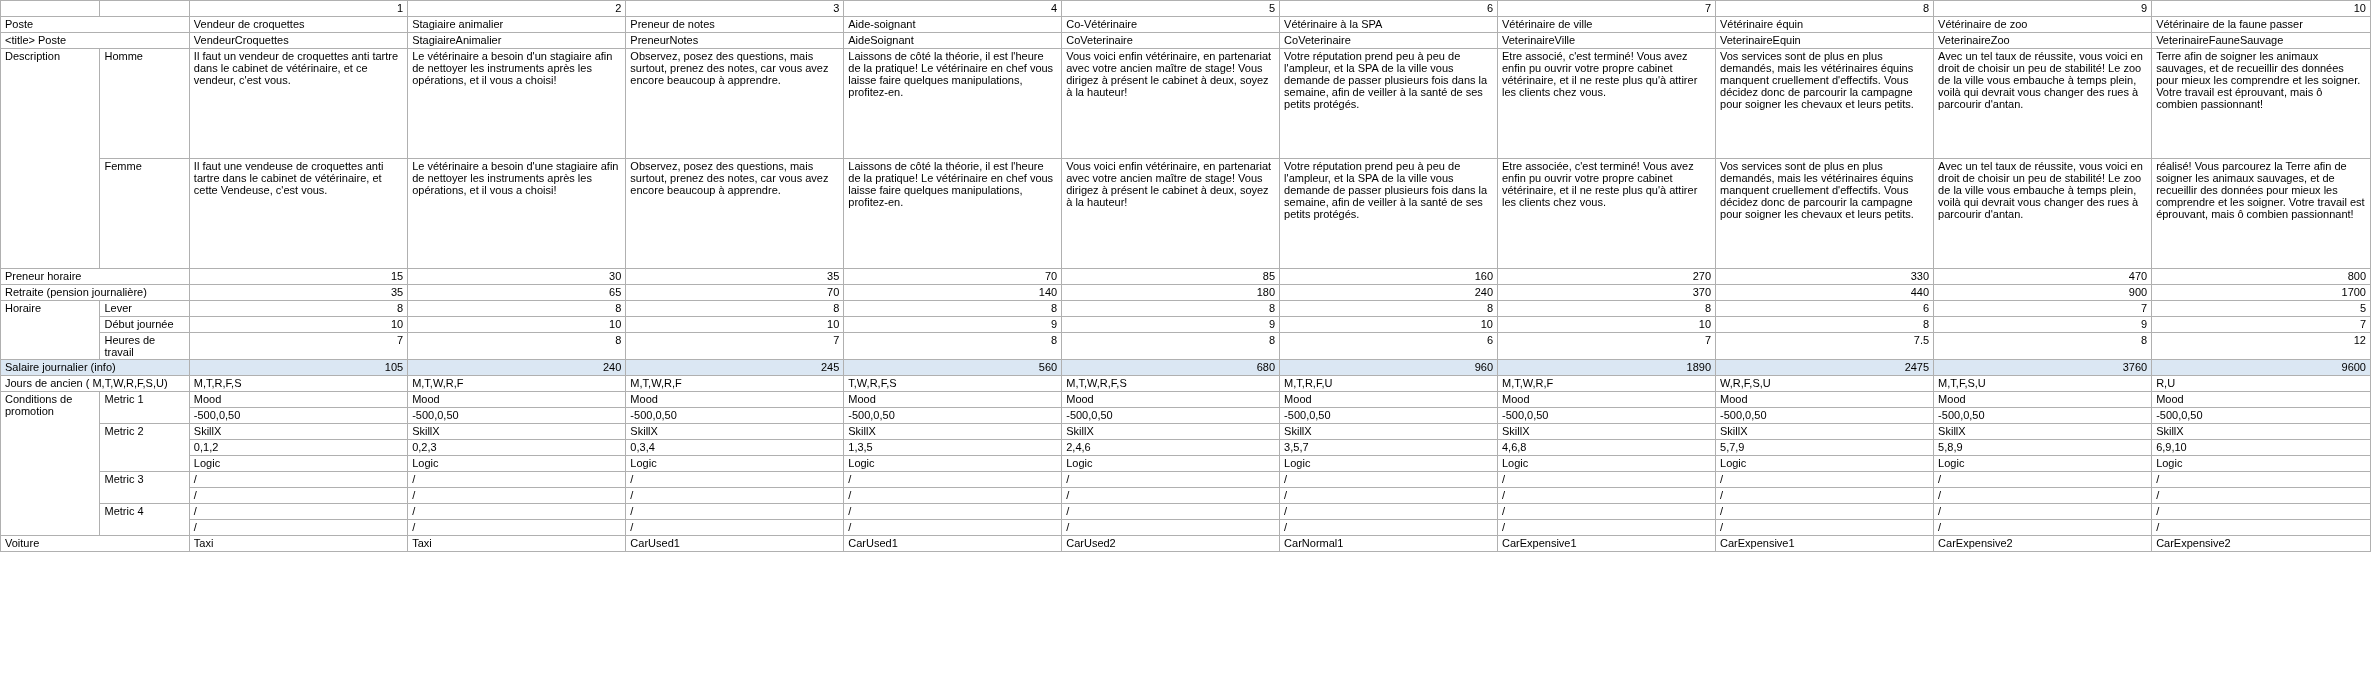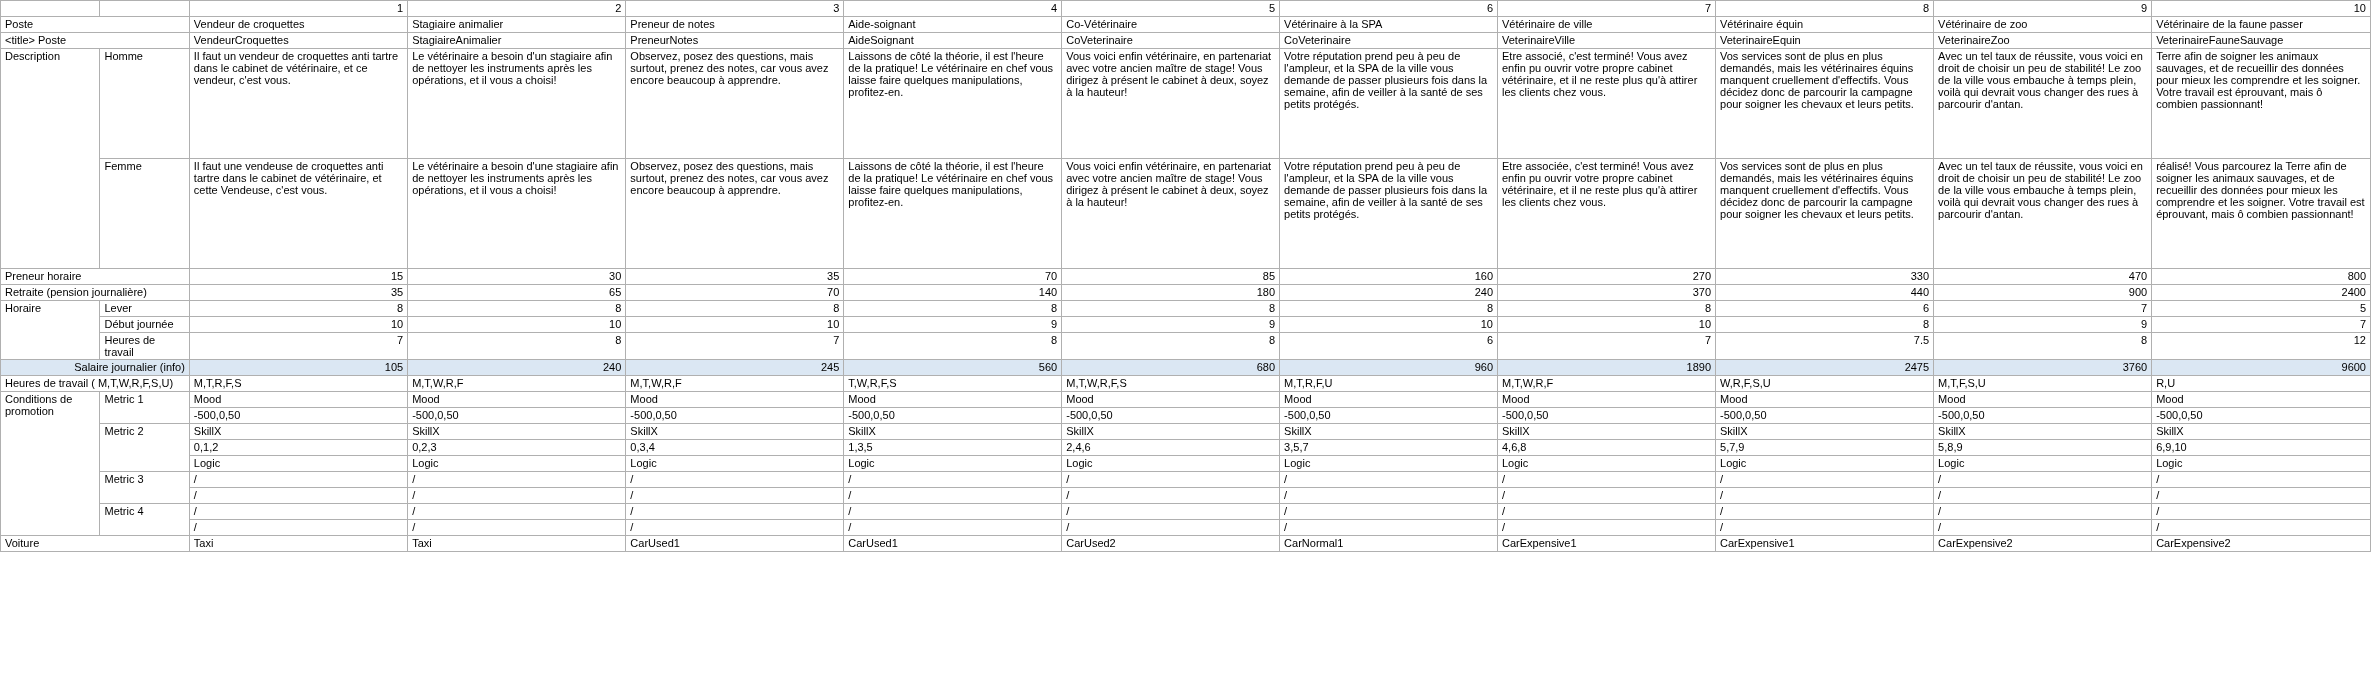--- a/index.html
+++ b/index.html
@@ -31,21 +31,20 @@
   }
   .sheet .num {
     text-align: right;
   }
   .redlink {
     color: #000;
     text-decoration-color: #d00;
   }
   .blueRow td {
     background: #dbe7f3;
-    text-align: right;
   }
   .wrap {
     white-space: normal;
   }
   .col-a { width: 100px; }
   .col-b { width: 90px; }
   .col-c { width: 220px; }
 </style>
 </head>
 <body>
@@ -150,21 +149,21 @@
         <td colspan="2">Retraite (pension journalière)</td>
         <td class="num">35</td>
         <td class="num">65</td>
         <td class="num">70</td>
         <td class="num">140</td>
         <td class="num">180</td>
         <td class="num">240</td>
         <td class="num">370</td>
         <td class="num">440</td>
         <td class="num">900</td>
-        <td class="num">2400</td>
+        <td class="num">1700</td>
       </tr>
       <tr>
         <td rowspan="3">Horaire</td>
         <td>Lever</td>
         <td class="num">8</td>
         <td class="num">8</td>
         <td class="num">8</td>
         <td class="num">8</td>
         <td class="num">8</td>
         <td class="num">8</td>
@@ -206,21 +205,21 @@
         <td class="num">245</td>
         <td class="num">560</td>
         <td class="num">680</td>
         <td class="num">960</td>
         <td class="num">1890</td>
         <td class="num">2475</td>
         <td class="num">3760</td>
         <td class="num">9600</td>
       </tr>
       <tr>
-        <td colspan="2">Heures de travail   ( M,T,W,R,F,S,U)</td>
+        <td colspan="2">Jours de ancien   ( M,T,W,R,F,S,U)</td>
         <td>M,T,R,F,S</td>
         <td>M,T,W,R,F</td>
         <td>M,T,W,R,F</td>
         <td>T,W,R,F,S</td>
         <td>M,T,W,R,F,S</td>
         <td>M,T,R,F,U</td>
         <td>M,T,W,R,F</td>
         <td>W,R,F,S,U</td>
         <td>M,T,F,S,U</td>
         <td>R,U</td>

